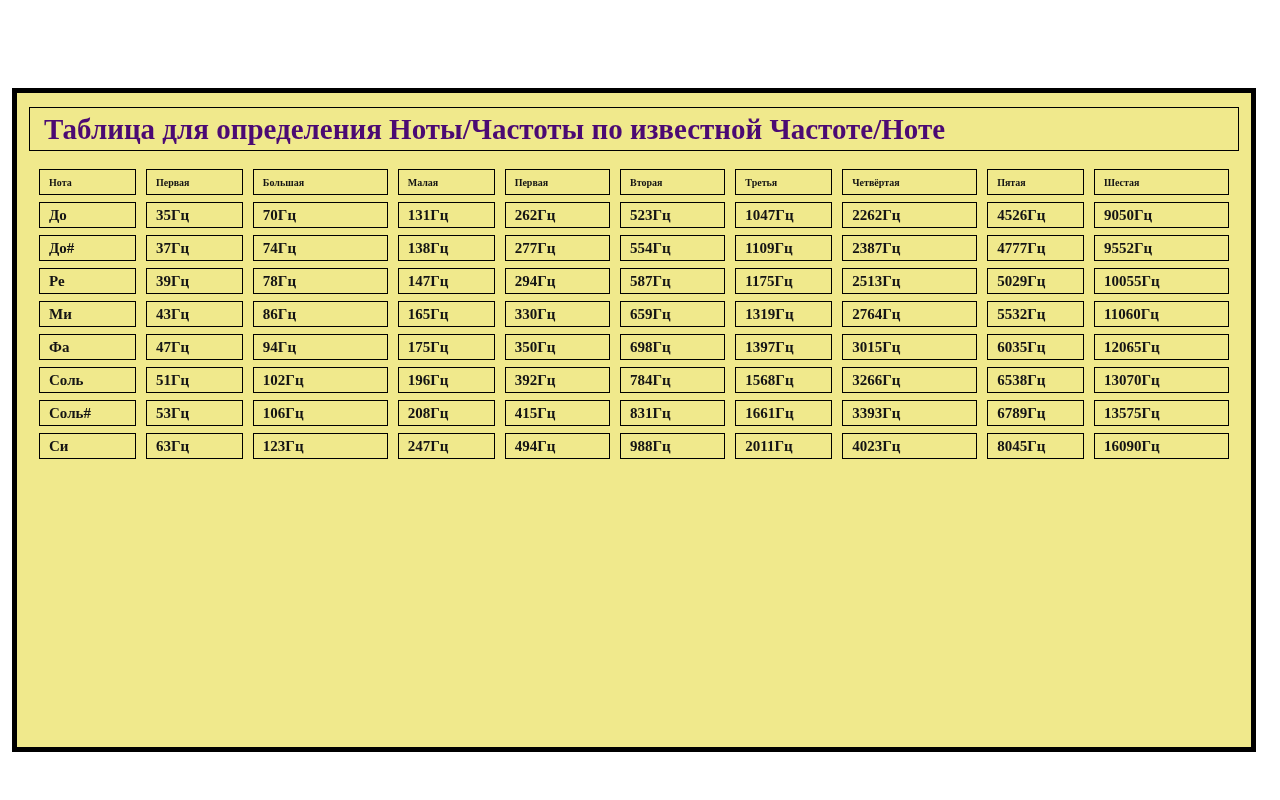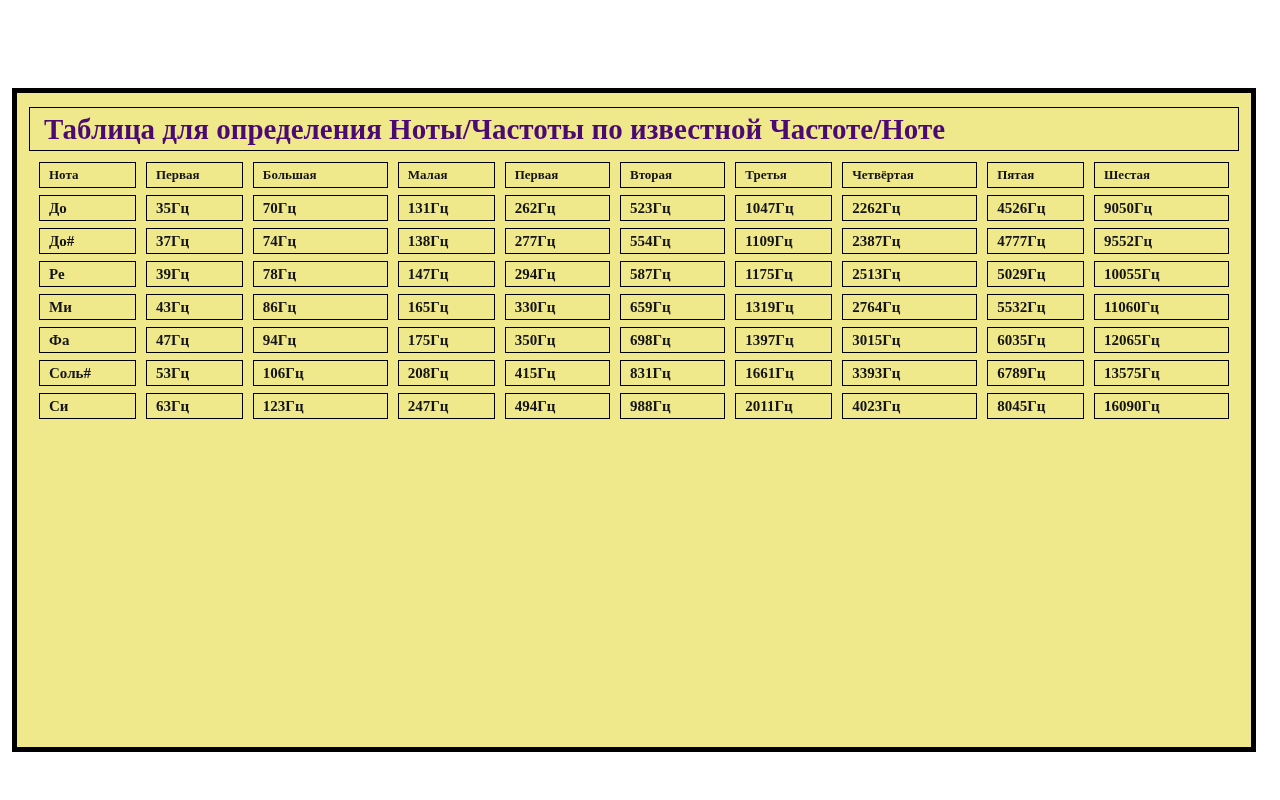--- a/index.html
+++ b/index.html
@@ -37,21 +37,21 @@
   .panel {
     width: 100%;
     height: 100%;
     background: #f0e98c;
     box-sizing: border-box;
     padding: 10px 12px 10px 12px;
   }
 
   
   .title-box {
-    margin: 4px 0 6px 0;
+    margin: 4px 0 13px 0;
     border: 1px solid #000000;
     background: #f0e98c;
     height: 44px;
     display: flex;
     align-items: center;
     padding-left: 14px;
     box-sizing: border-box;
   }
   .title-text {
     color: #4b0a73;
@@ -81,21 +81,21 @@
     vertical-align: middle;
     font-family: "Liberation Serif", "DejaVu Serif", serif;
     font-weight: bold;
     font-size: 15px;
     color: #141414;
     box-sizing: border-box;
     overflow: hidden;
     white-space: nowrap;
   }
   table.freq-table th {
-    font-size: 13px;
+    font-size: 10px;
   }
 
   
   col.c-note   { width: 92px; }
   col.c-contra { width: 92px; }
   col.c-great  { width: 128px; }
   col.c-small  { width: 92px; }
   col.c-one    { width: 100px; }
   col.c-two    { width: 100px; }
   col.c-three  { width: 92px; }
@@ -197,20 +197,32 @@
               <td>94Гц</td>
               <td>175Гц</td>
               <td>350Гц</td>
               <td>698Гц</td>
               <td>1397Гц</td>
               <td>3015Гц</td>
               <td>6035Гц</td>
               <td>12065Гц</td>
             </tr>
             <tr>
+              <td>Соль</td>
+              <td>51Гц</td>
+              <td>102Гц</td>
+              <td>196Гц</td>
+              <td>392Гц</td>
+              <td>784Гц</td>
+              <td>1568Гц</td>
+              <td>3266Гц</td>
+              <td>6538Гц</td>
+              <td>13070Гц</td>
+            </tr>
+            <tr>
               <td>Соль#</td>
               <td>53Гц</td>
               <td>106Гц</td>
               <td>208Гц</td>
               <td>415Гц</td>
               <td>831Гц</td>
               <td>1661Гц</td>
               <td>3393Гц</td>
               <td>6789Гц</td>
               <td>13575Гц</td>

